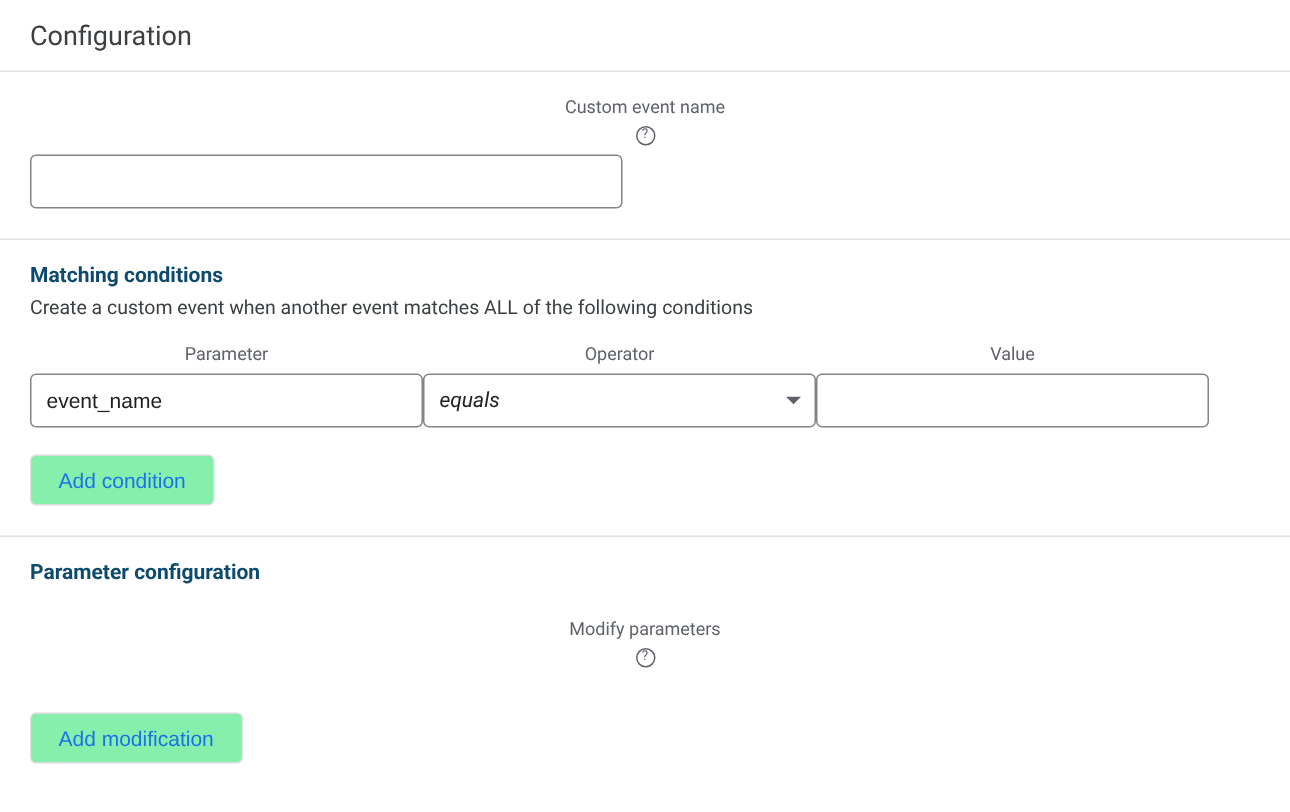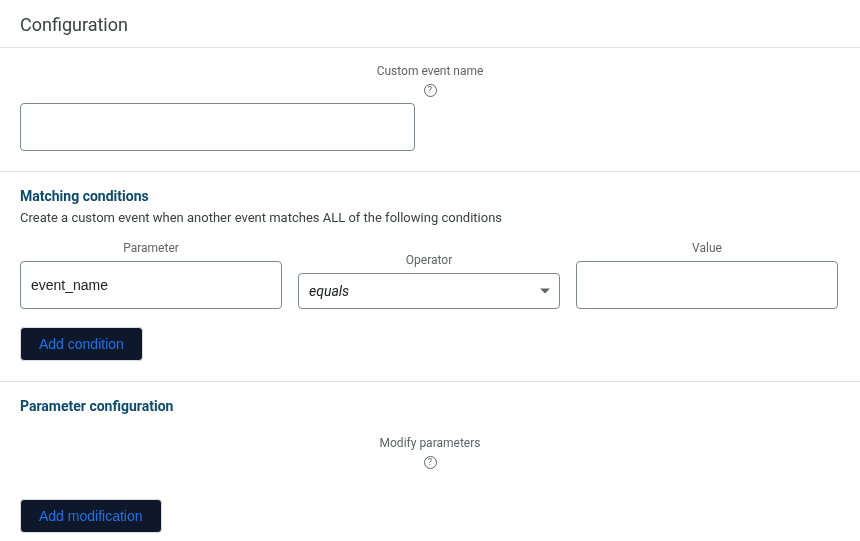--- a/index.html
+++ b/index.html
@@ -47,31 +47,30 @@
     color: #0c4a6e;
     margin: 0 0 6px 0;
   }
   .section-desc {
     font-size: 13px;
     color: #3c4043;
     margin: 0 0 16px 0;
   }
   .text-input {
     width: 395px;
-    height: 48px;
+    height: 36px;
     border: 1px solid #80868b;
     border-radius: 4px;
     padding: 14px 10px;
     font-size: 14px;
     color: #202124;
     background: #fff;
   }
   .row {
     display: flex;
-    gap: 16px;
     align-items: flex-end;
   }
   .field {
     display: flex;
     flex-direction: column;
   }
   .field-param { width: 262px; }
   .field-op    { width: 262px; }
   .field-val   { width: 262px; }
   .select-wrap {
@@ -106,21 +105,21 @@
   }
   .btn-outline {
     margin-top: 18px;
     display: inline-flex;
     align-items: center;
     height: 34px;
     padding: 0 18px;
     border: 1px solid #dadce0;
     border-radius: 4px;
     color: #1a73e8;
-    background: #0f172a;
+    background: #86efac;
     font-size: 14px;
     font-weight: 500;
     cursor: pointer;
   }
   .checkbox-row {
     display: flex;
     align-items: center;
     gap: 14px;
     margin: 18px 0 20px 0;
   }

